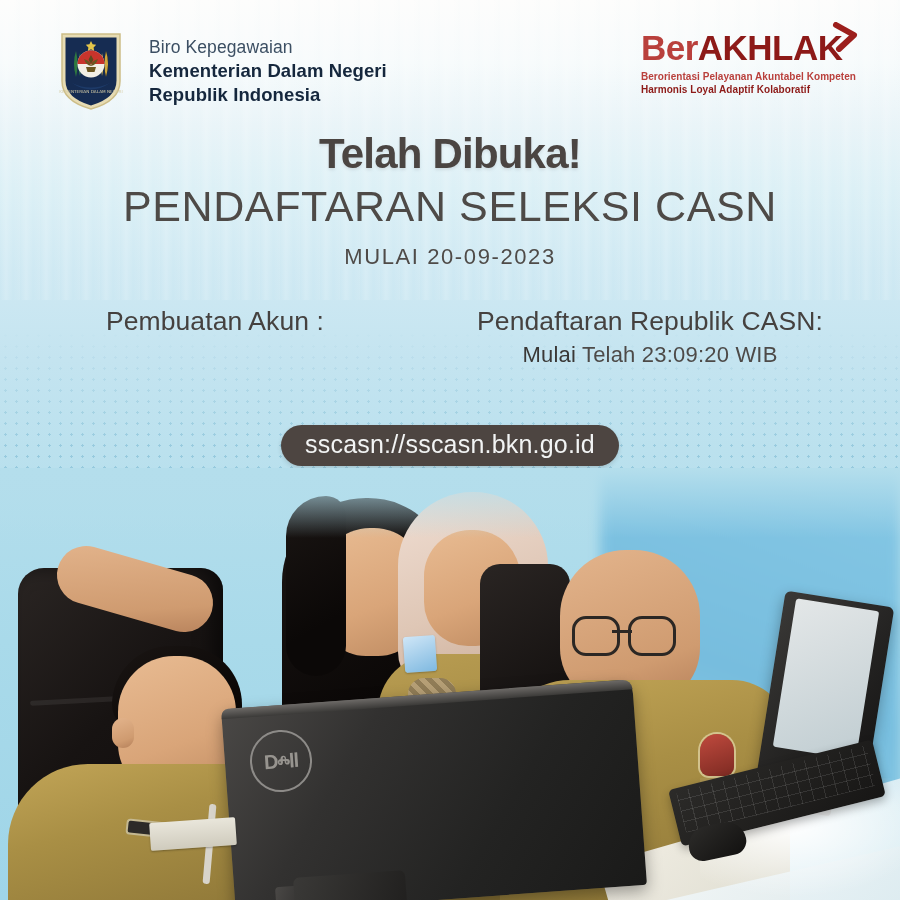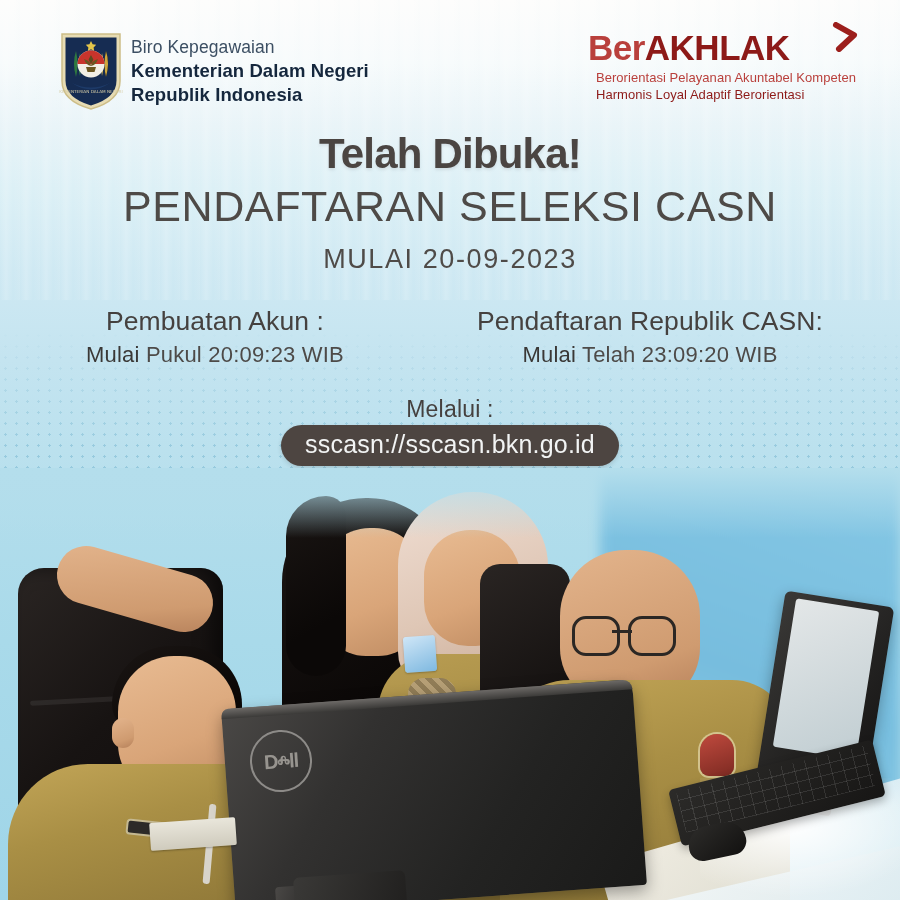--- a/index.html
+++ b/index.html
@@ -42,47 +42,47 @@
   .dots.fadeTop{
     -webkit-mask-image:linear-gradient(180deg, rgba(0,0,0,0) 0px, rgba(0,0,0,1) 120px);
             mask-image:linear-gradient(180deg, rgba(0,0,0,0) 0px, rgba(0,0,0,1) 120px);
   }
 
   
   .header{position:absolute;left:0;top:0;width:900px;height:120px;}
 
   .emblem{position:absolute;left:58px;top:31px;width:66px;height:80px;}
 
-  .org{position:absolute;left:131px;top:36px;line-height:1.30;}
+  .org{position:absolute;left:149px;top:36px;line-height:1.30;}
   .org .l1{font-size:17.5px;color:#3c4f63;font-weight:400;letter-spacing:.1px;}
   .org .l2{font-size:18.5px;color:#15273d;font-weight:700;letter-spacing:.1px;}
   .org .l3{font-size:18.5px;color:#15273d;font-weight:700;letter-spacing:.1px;}
 
   .berakhlak{position:absolute;right:44px;top:30px;text-align:left;}
   .ba-word{font-size:35px;font-weight:800;letter-spacing:-0.5px;line-height:1;white-space:nowrap;}
   .ba-word .ber{color:#b9403c;}
   .ba-word .akhlak{color:#8d1a18;}
   .ba-arrow{position:absolute;right:-4px;top:-8px;width:30px;height:30px;}
-  .ba-tag{margin-top:5px;font-size:13px;font-weight:400;line-height:1.30;letter-spacing:.05px;white-space:nowrap;margin-left:8px;}
+  .ba-tag{margin-top:5px;font-size:10px;font-weight:700;line-height:1.30;letter-spacing:.05px;white-space:nowrap;}
   .ba-tag .r{color:#b9403c;}
   .ba-tag .d{color:#8d1a18;}
 
   
   .headline{position:absolute;left:0;top:133px;width:900px;text-align:center;}
   .h-main{
     font-size:42px;font-weight:800;color:#4b4542;letter-spacing:-0.8px;line-height:1.0;
     text-shadow:0 2px 3px rgba(120,130,140,.18);
   }
   .h-sub{
     margin-top:9px;
     font-size:43px;font-weight:400;color:#4e4a47;letter-spacing:.6px;line-height:1.05;
   }
   .h-date{
     margin-top:15px;
-    font-size:27px;font-weight:500;color:#4f4b48;letter-spacing:1.6px;
+    font-size:22px;font-weight:500;color:#4f4b48;letter-spacing:1.6px;
   }
 
   
   .cols{position:absolute;left:0;top:306px;width:900px;}
   .col{position:absolute;top:0;text-align:center;}
   .col-left{left:20px;width:390px;}
   .col-right{left:440px;width:420px;}
   .c-title{font-size:26.5px;font-weight:500;color:#45413f;letter-spacing:.1px;line-height:1.15;}
   .c-sub{margin-top:6px;font-size:22px;font-weight:400;color:#4d4a48;letter-spacing:.2px;}
   .c-sub .lead{color:#3a3836;}
@@ -262,43 +262,41 @@
     </div>
 
     <div class="berakhlak">
       <div class="ba-word"><span class="ber">Ber</span><span class="akhlak">AKHLAK</span>
         <svg class="ba-arrow" viewBox="0 0 30 30">
           <path d="M6 3 L24 13 L9 27" fill="none" stroke="#9c1f1c" stroke-width="6" stroke-linecap="round" stroke-linejoin="round"></path>
         </svg>
       </div>
       <div class="ba-tag">
         <div class="r">Berorientasi Pelayanan Akuntabel Kompeten</div>
-        <div class="d">Harmonis Loyal Adaptif Berorientasi</div>
+        <div class="d">Harmonis Loyal Adaptif Kolaboratif</div>
       </div>
     </div>
   </div>
 
   <div class="headline">
     <div class="h-main">Telah Dibuka!</div>
     <div class="h-sub">PENDAFTARAN SELEKSI CASN</div>
     <div class="h-date">MULAI 20-09-2023</div>
   </div>
 
   <div class="cols">
     <div class="col col-left">
       <div class="c-title">Pembuatan Akun :</div>
-      <div class="c-sub"><span class="lead">Mulai</span> <span>Pukul 20:09:23 WIB</span></div>
     </div>
     <div class="col col-right">
       <div class="c-title">Pendaftaran Republik CASN:</div>
       <div class="c-sub"><span class="lead">Mulai</span> <span>Telah 23:09:20 WIB</span></div>
     </div>
   </div>
 
-  <div class="via">Melalui :</div>
   <div class="pillwrap">
     <span class="pill">sscasn://sscasn.bkn.go.id</span>
   </div>
 
   <div class="scene">
     <div class="wallwash"></div>
     <div class="wall-right"></div>
 
     <div class="chair"></div>
     <div class="chair-seam"></div>

